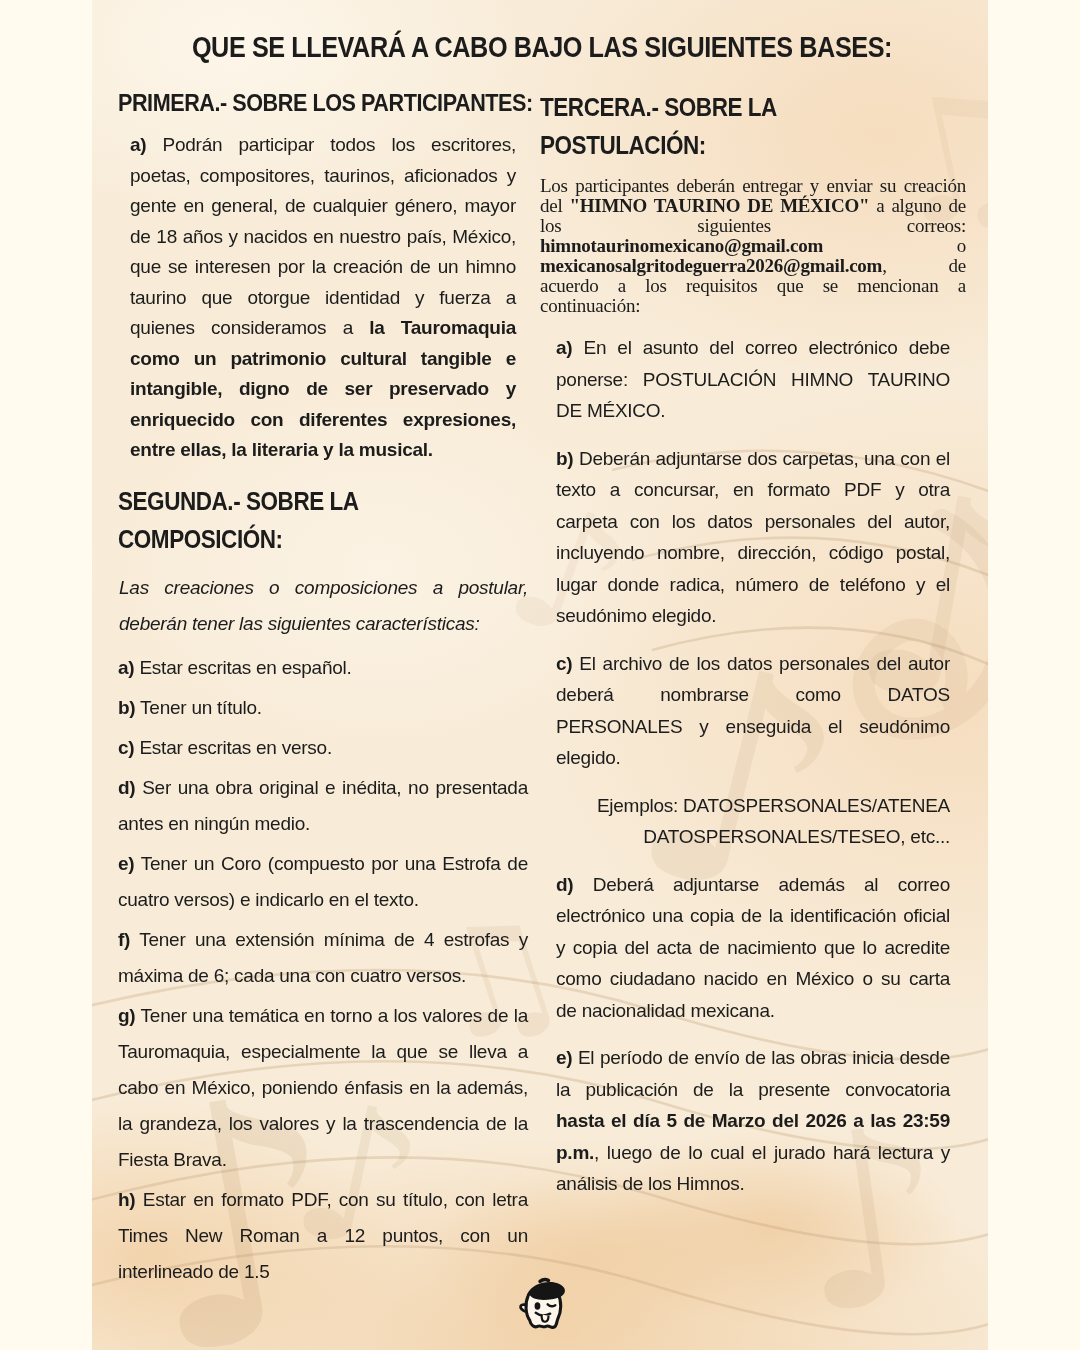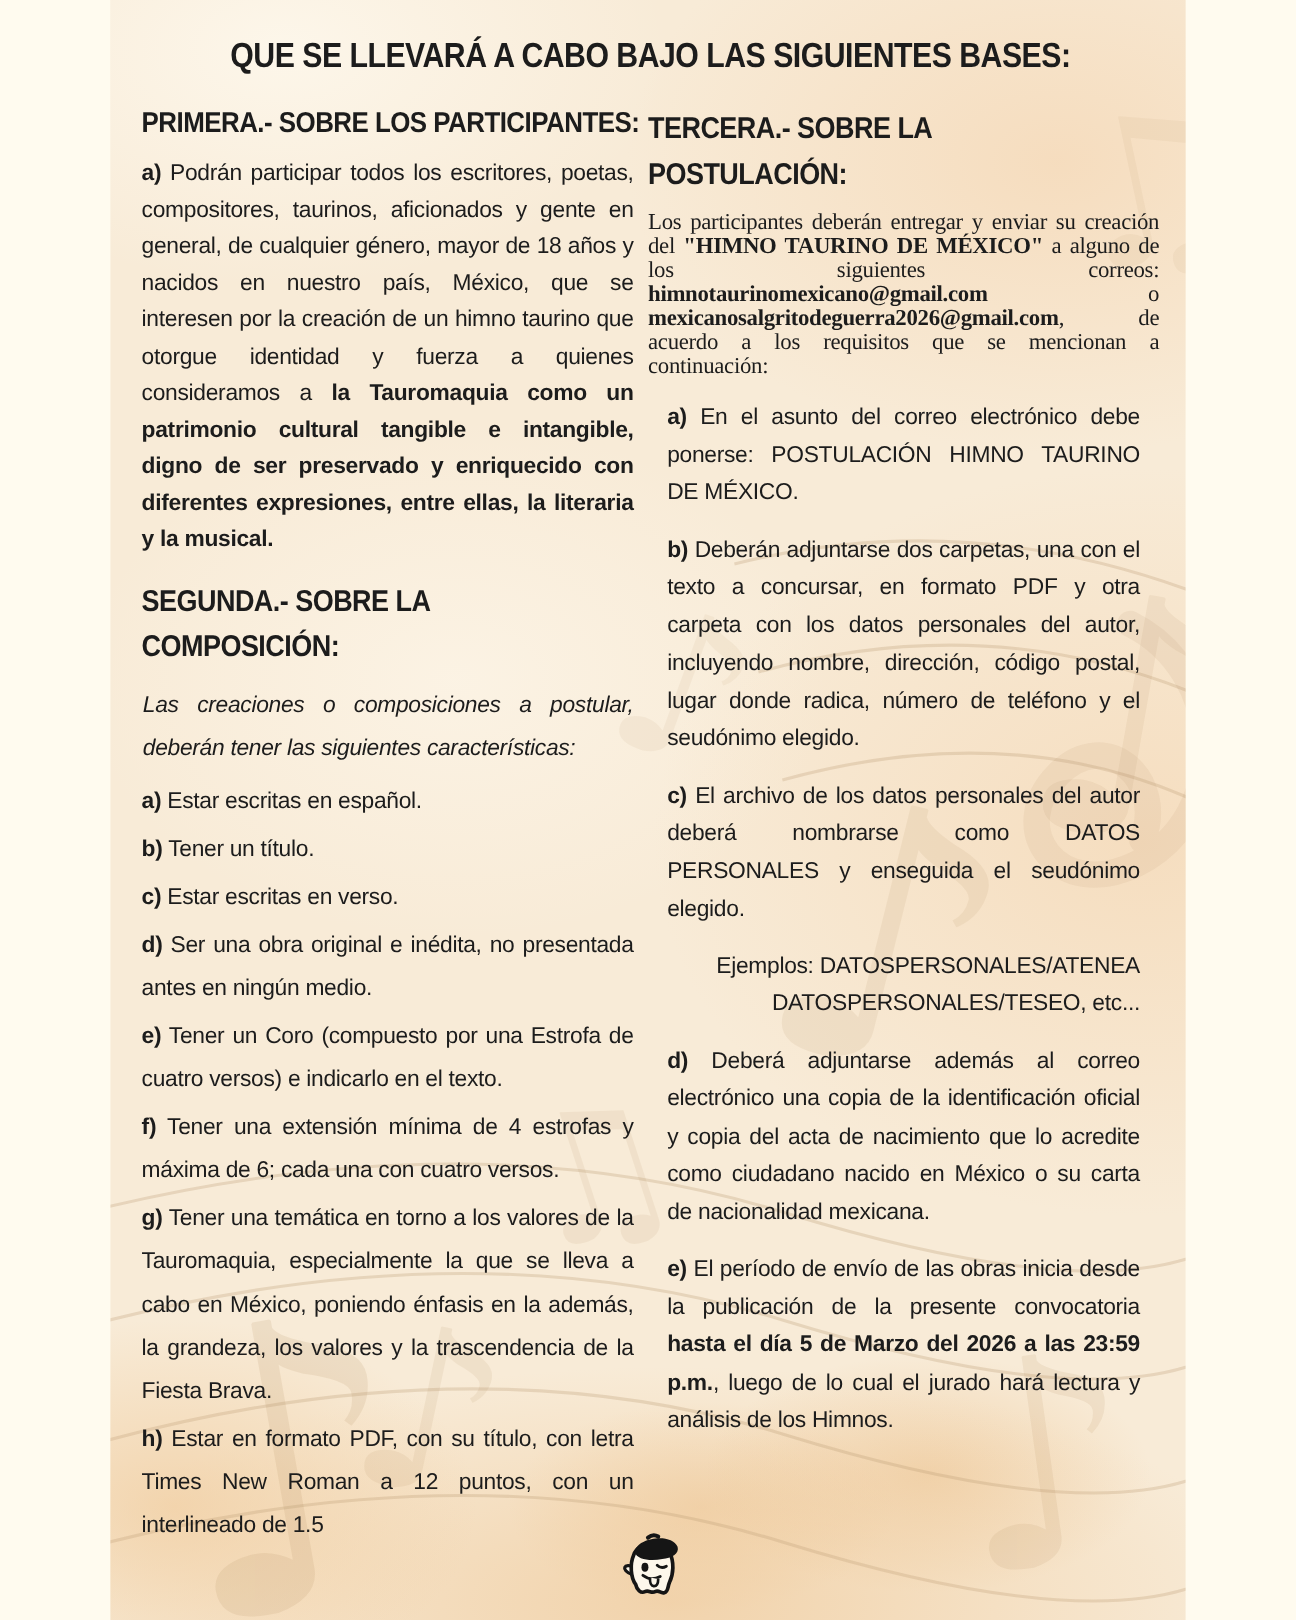--- a/index.html
+++ b/index.html
@@ -32,21 +32,21 @@
     transform:scaleX(0.87);transform-origin:50% 50%;white-space:nowrap;
   }
   .cols{display:flex;gap:12px;margin-top:24px;align-items:flex-start;}
   .col-left{width:410px;flex:none;}
   .col-right{width:426px;flex:none;}
   h2{
     font-size:25px;line-height:38px;font-weight:bold;letter-spacing:-0.5px;
     margin:0 0 12px 0;transform:scaleX(0.90);transform-origin:0 50%;
   }
   h2.one-line{white-space:nowrap;font-size:24px;line-height:30px;}
-  p{margin:0;font-size:19px;letter-spacing:-0.25px;text-align:justify;}
+  p{margin:12px;font-size:19px;letter-spacing:-0.25px;text-align:justify;}
   .para-a{line-height:30.5px;margin-bottom:16px;}
   .seg-intro{line-height:36px;margin:8px 0 8px 1px;font-style:italic;}
   .seg-item{line-height:36px;margin:1px 0 4px 0;}
   .para-i{line-height:37px;margin:42px 0 14px 0;}
   .ter-intro{line-height:20px;margin:4px 0 6px 0;font-family:Liberation Serif, serif;}
   .ter-item{line-height:31.5px;margin:16px;}
   .ejemplos span{display:block;text-align:right;}
   b{letter-spacing:-0.25px;}
   .mascot{
     position:absolute;left:50%;bottom:12px;transform:translateX(-50%);

